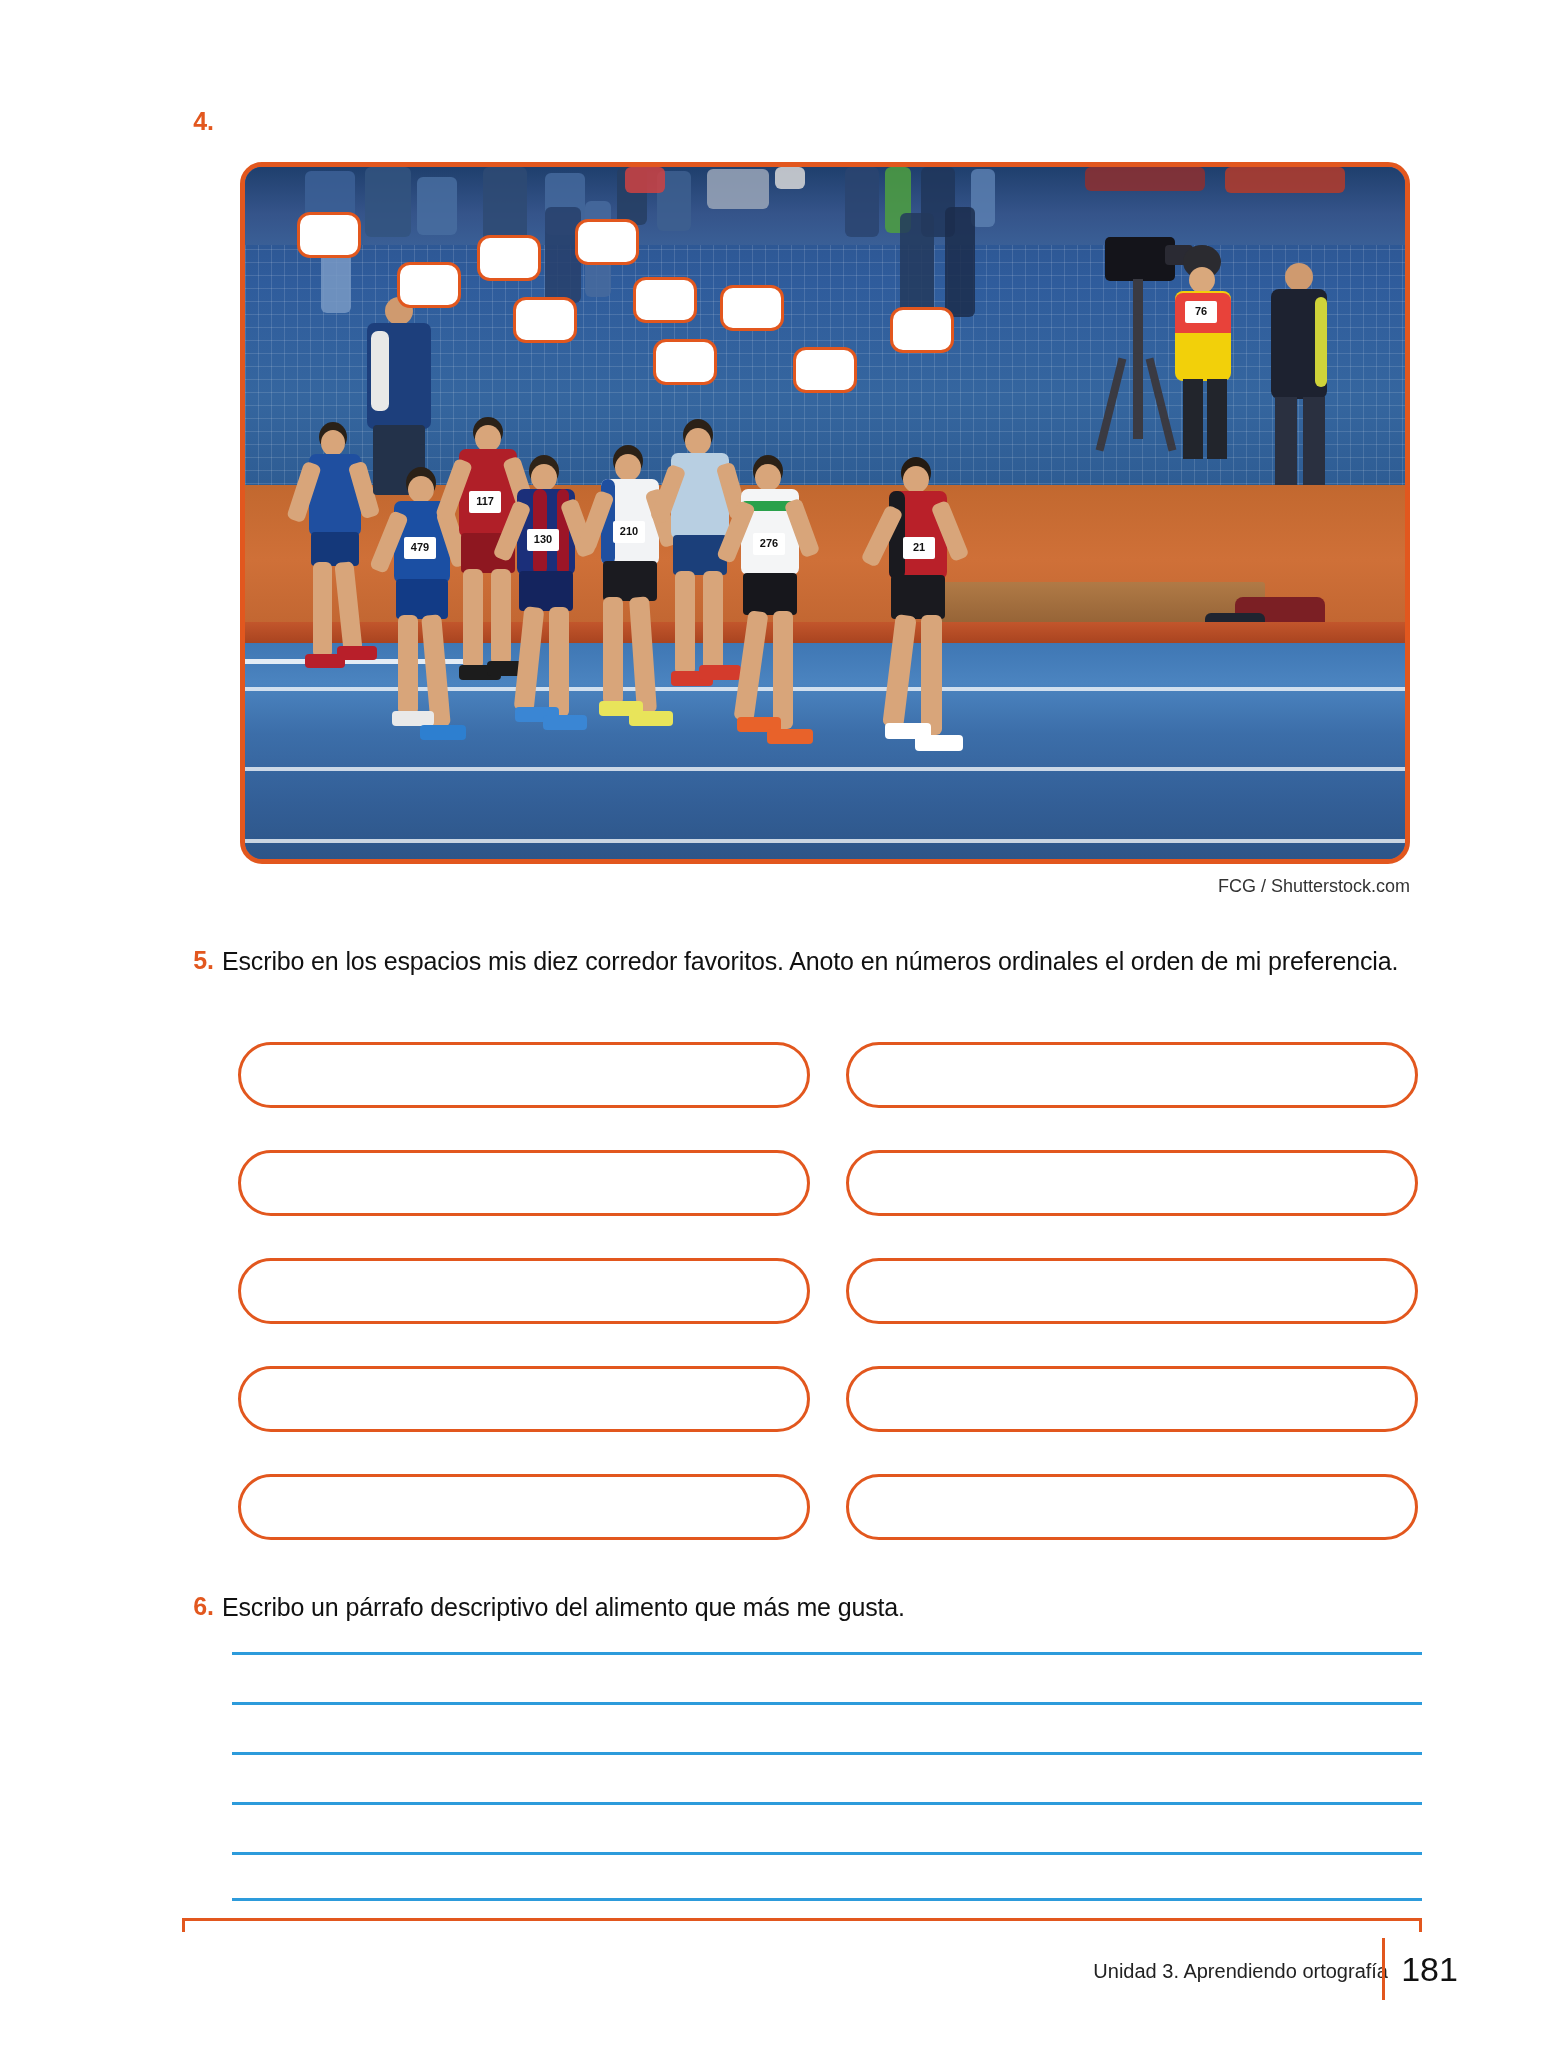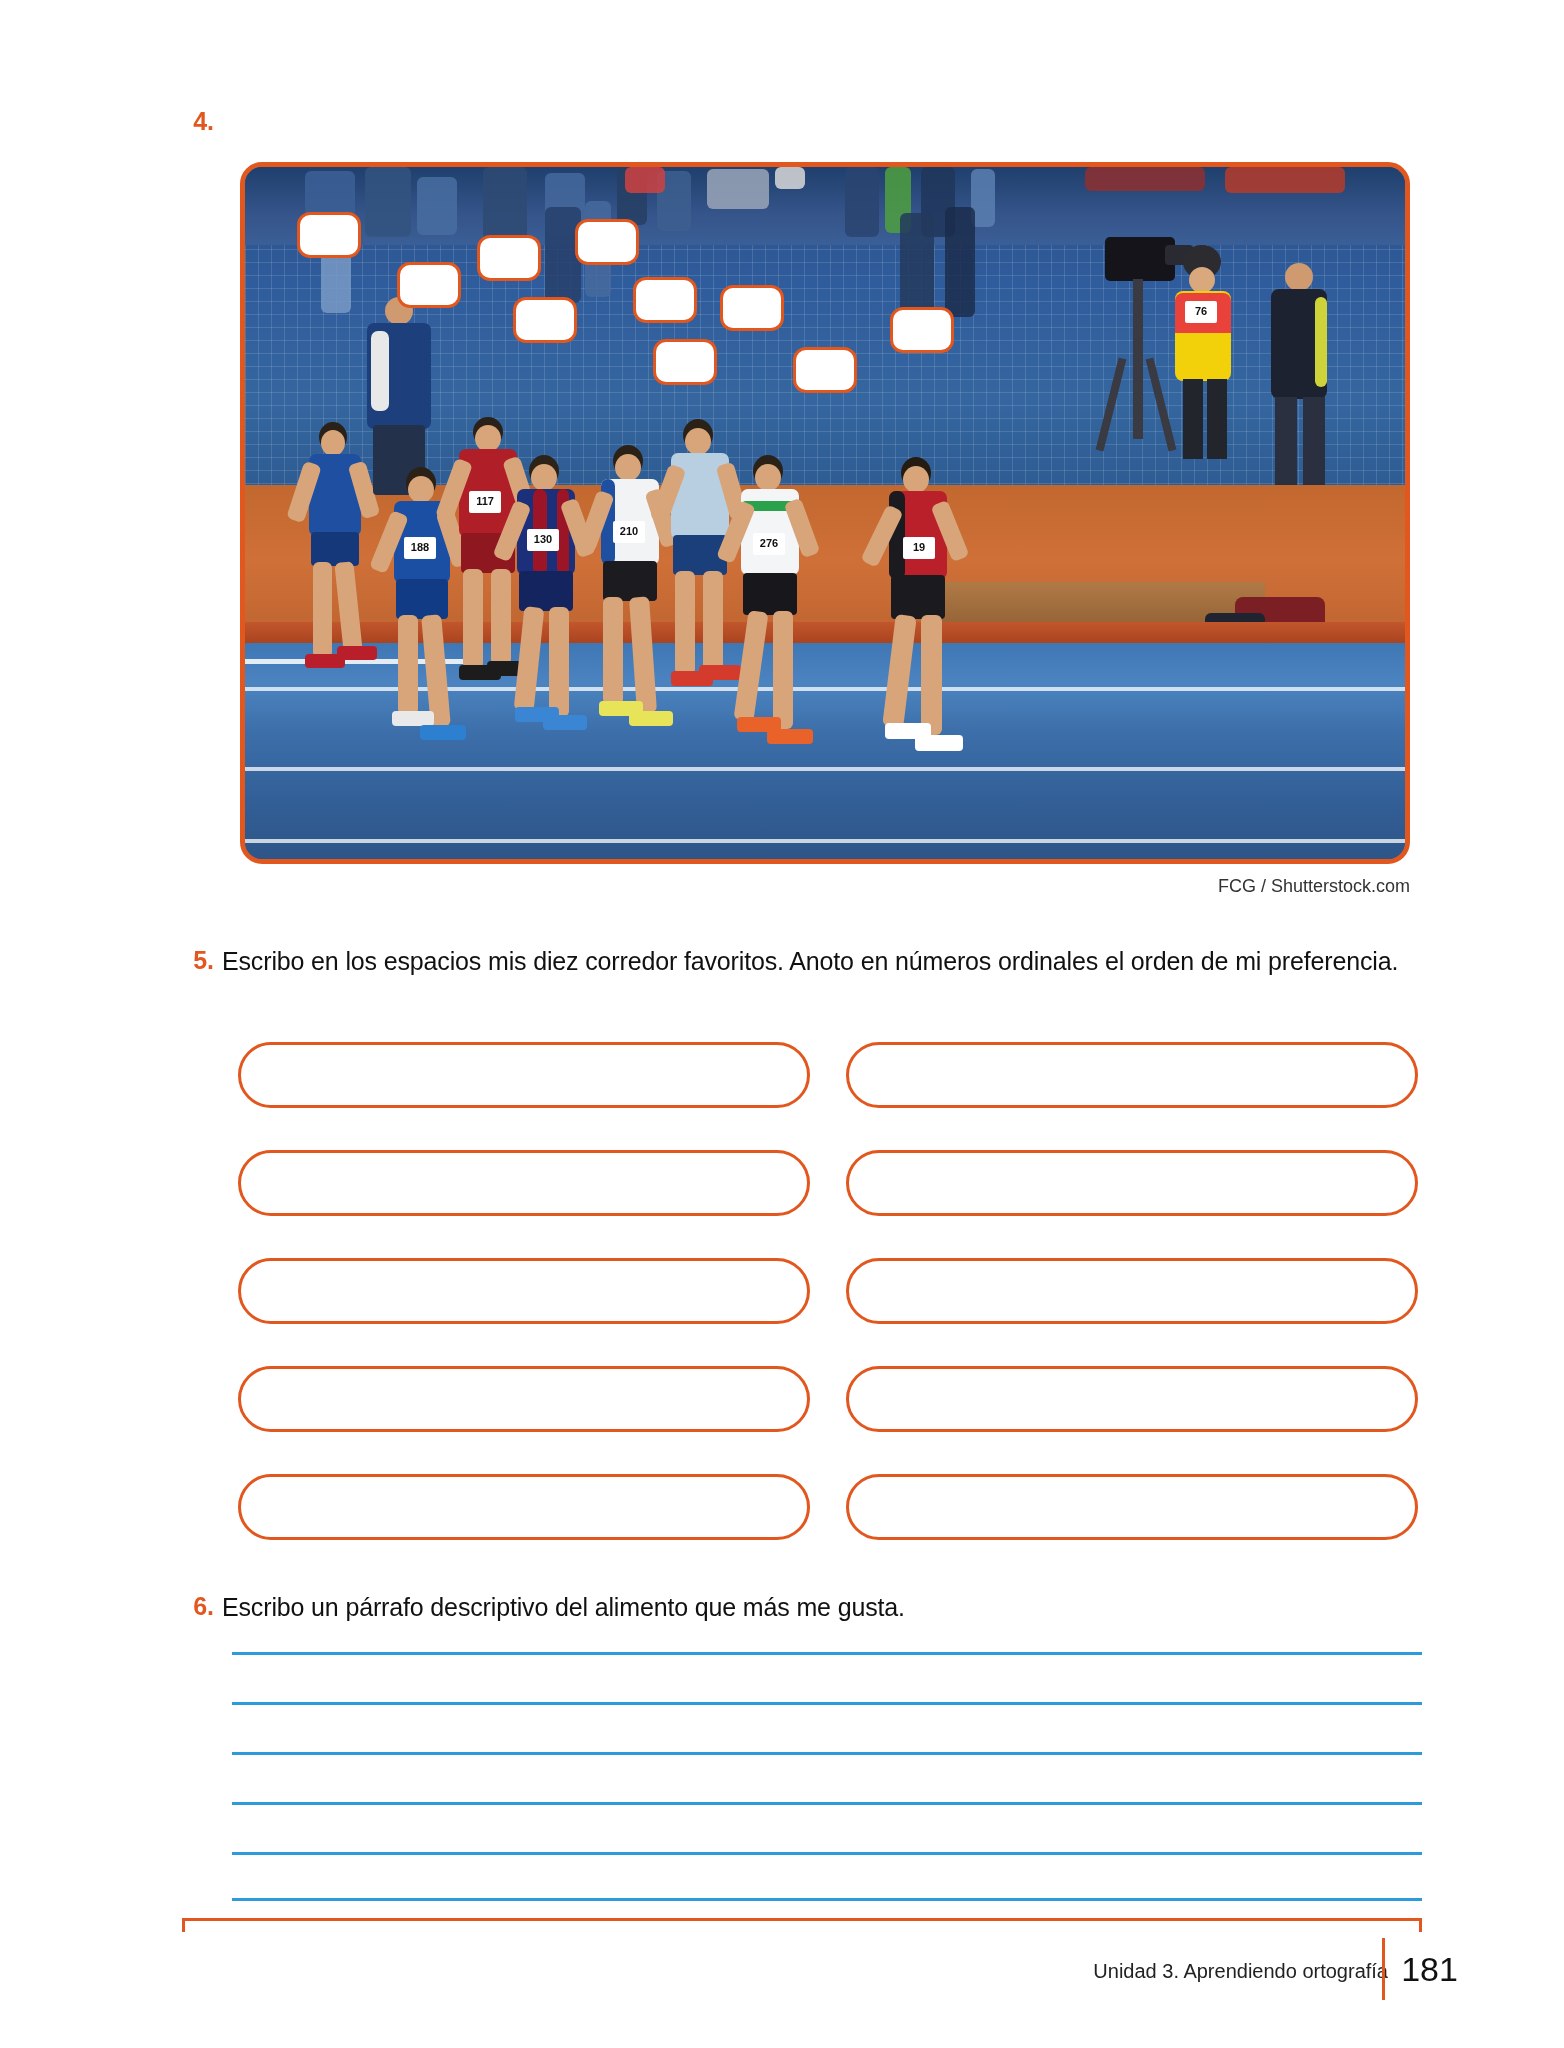--- a/index.html
+++ b/index.html
@@ -305,21 +305,21 @@
       <div class="r-torso" style="left:8px; top:34px; width:18px; height:80px; background:#e8e8e8;"></div>
       <div class="r-short" style="left:10px; top:128px; width:52px; height:70px; background:#23324a;"></div>
     </div>
 
     <div class="runner" style="left:145px; top:300px;">
       <div class="r-head" style="left:16px; top:0; width:30px; height:32px; background:#2b2117;"></div>
       <div class="r-head" style="left:18px; top:9px; width:26px; height:27px;"></div>
       <div class="r-torso" style="left:4px; top:34px; width:56px; height:82px; background:#1b4fa3;"></div>
       <div class="r-arm" style="left:-10px; top:44px; width:18px; height:62px; transform:rotate(22deg);"></div>
       <div class="r-arm" style="left:54px; top:42px; width:18px; height:58px; transform:rotate(-18deg);"></div>
-      <div class="bib" style="left:14px; top:70px;">188</div>
+      <div class="bib" style="left:14px; top:70px;">479</div>
       <div class="r-short" style="left:6px; top:112px; width:52px; height:40px; background:#123b86;"></div>
       <div class="r-leg" style="left:8px; top:148px; width:20px; height:100px;"></div>
       <div class="r-leg" style="left:36px; top:148px; width:20px; height:112px; transform:rotate(-5deg);"></div>
       <div class="shoe" style="left:2px; top:244px; width:42px; height:15px; background:#e9e9e9;"></div>
       <div class="shoe" style="left:30px; top:258px; width:46px; height:15px; background:#2d7fd0;"></div>
     </div>
 
     <div class="runner" style="left:210px; top:250px;">
       <div class="r-head" style="left:18px; top:0; width:30px; height:30px; background:#2a2118;"></div>
       <div class="r-head" style="left:20px; top:8px; width:26px; height:27px;"></div>
@@ -393,21 +393,21 @@
       <div class="shoe" style="left:30px; top:274px; width:46px; height:15px; background:#e8622a;"></div>
     </div>
 
     <div class="runner" style="left:640px; top:290px;">
       <div class="r-head" style="left:16px; top:0; width:30px; height:32px; background:#241b12;"></div>
       <div class="r-head" style="left:18px; top:9px; width:26px; height:27px;"></div>
       <div class="r-torso" style="left:4px; top:34px; width:58px; height:88px; background:#b92029;"></div>
       <div class="r-torso" style="left:4px; top:34px; width:16px; height:88px; background:#1a1a1f;"></div>
       <div class="r-arm" style="left:-12px; top:48px; width:18px; height:62px; transform:rotate(26deg);"></div>
       <div class="r-arm" style="left:56px; top:44px; width:18px; height:60px; transform:rotate(-22deg);"></div>
-      <div class="bib" style="left:18px; top:80px;">19</div>
+      <div class="bib" style="left:18px; top:80px;">21</div>
       <div class="r-short" style="left:6px; top:118px; width:54px; height:44px; background:#1a1a1f;"></div>
       <div class="r-leg" style="left:4px; top:158px; width:21px; height:112px; transform:rotate(7deg);"></div>
       <div class="r-leg" style="left:36px; top:158px; width:21px; height:120px;"></div>
       <div class="shoe" style="left:0px; top:266px; width:46px; height:16px; background:#ffffff;"></div>
       <div class="shoe" style="left:30px; top:278px; width:48px; height:16px; background:#ffffff;"></div>
     </div>
 
     <div class="ans-box" style="left:52px;  top:45px;  width:64px; height:46px;"></div>
     <div class="ans-box" style="left:152px; top:95px;  width:64px; height:46px;"></div>
     <div class="ans-box" style="left:232px; top:68px;  width:64px; height:46px;"></div>

